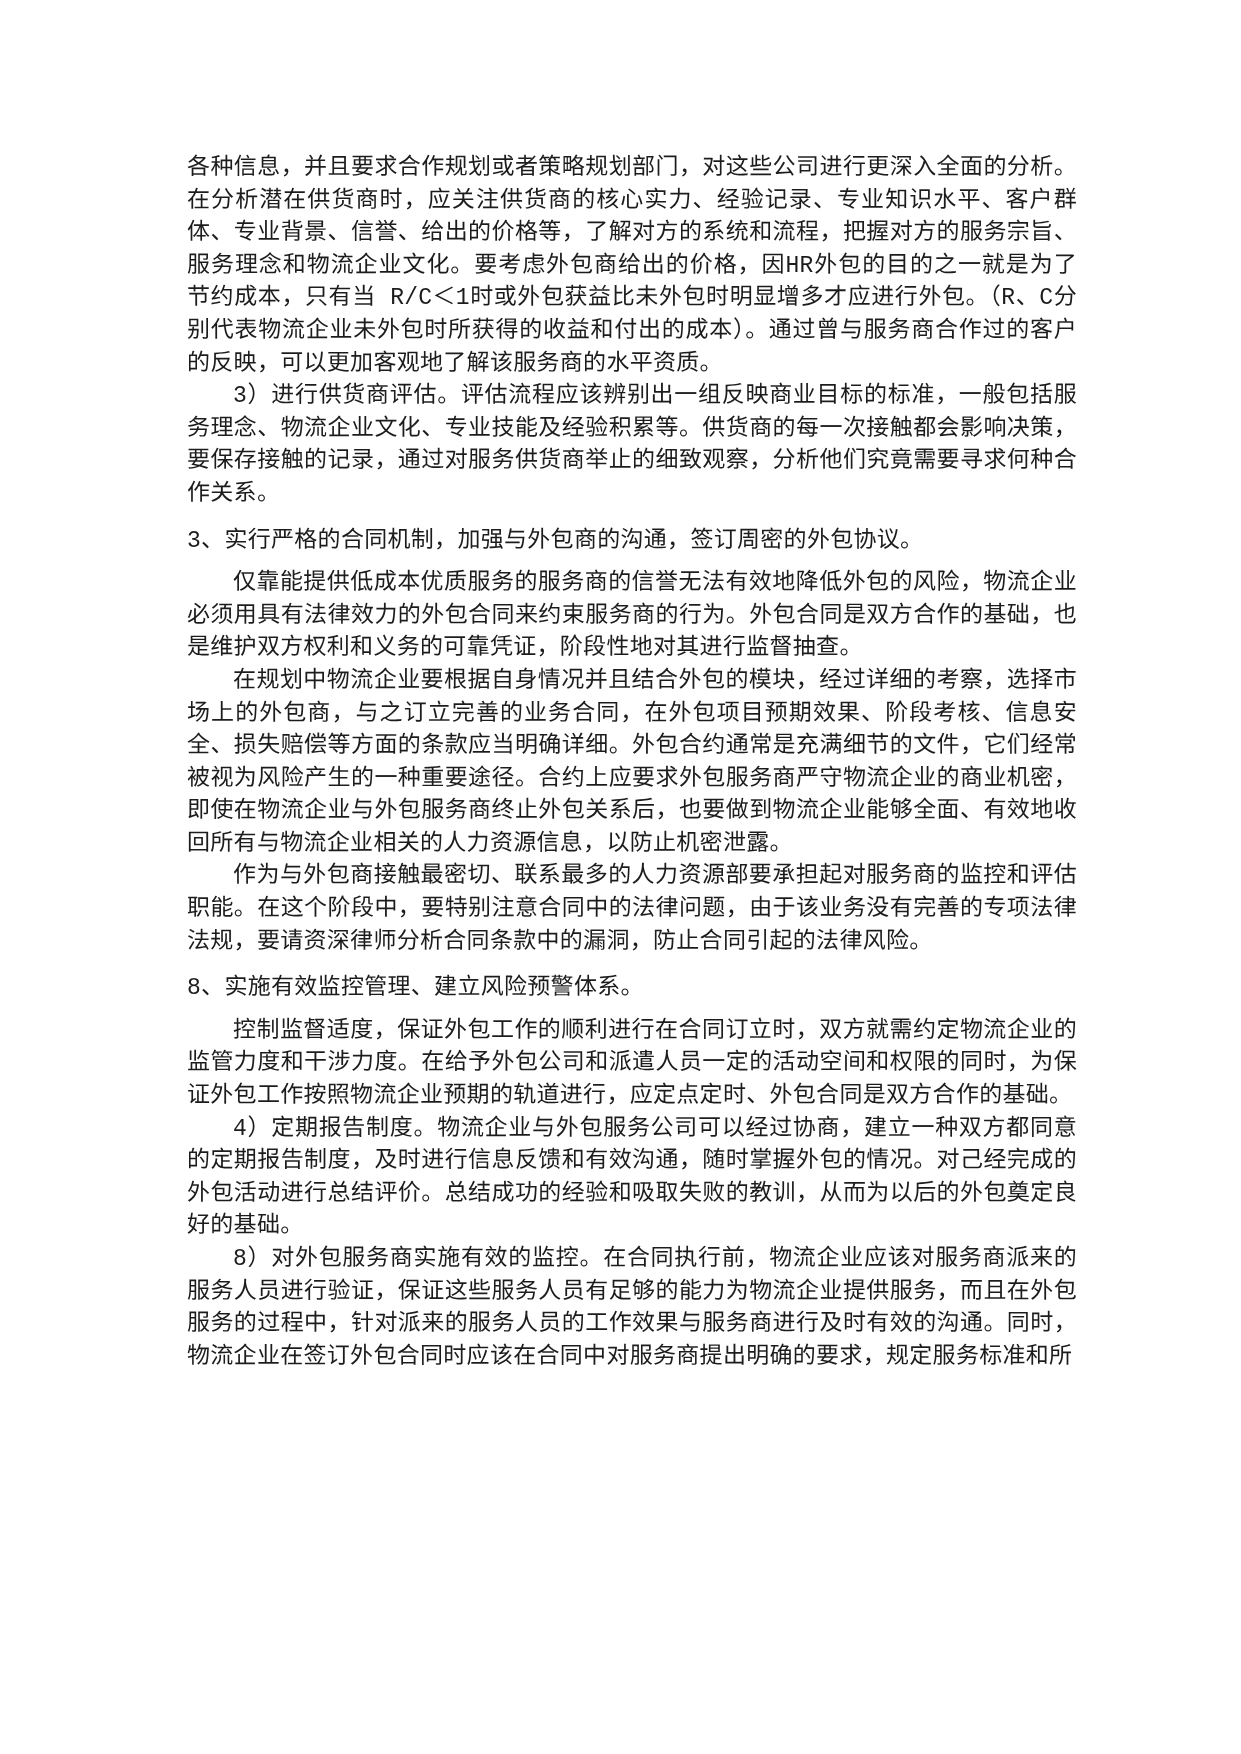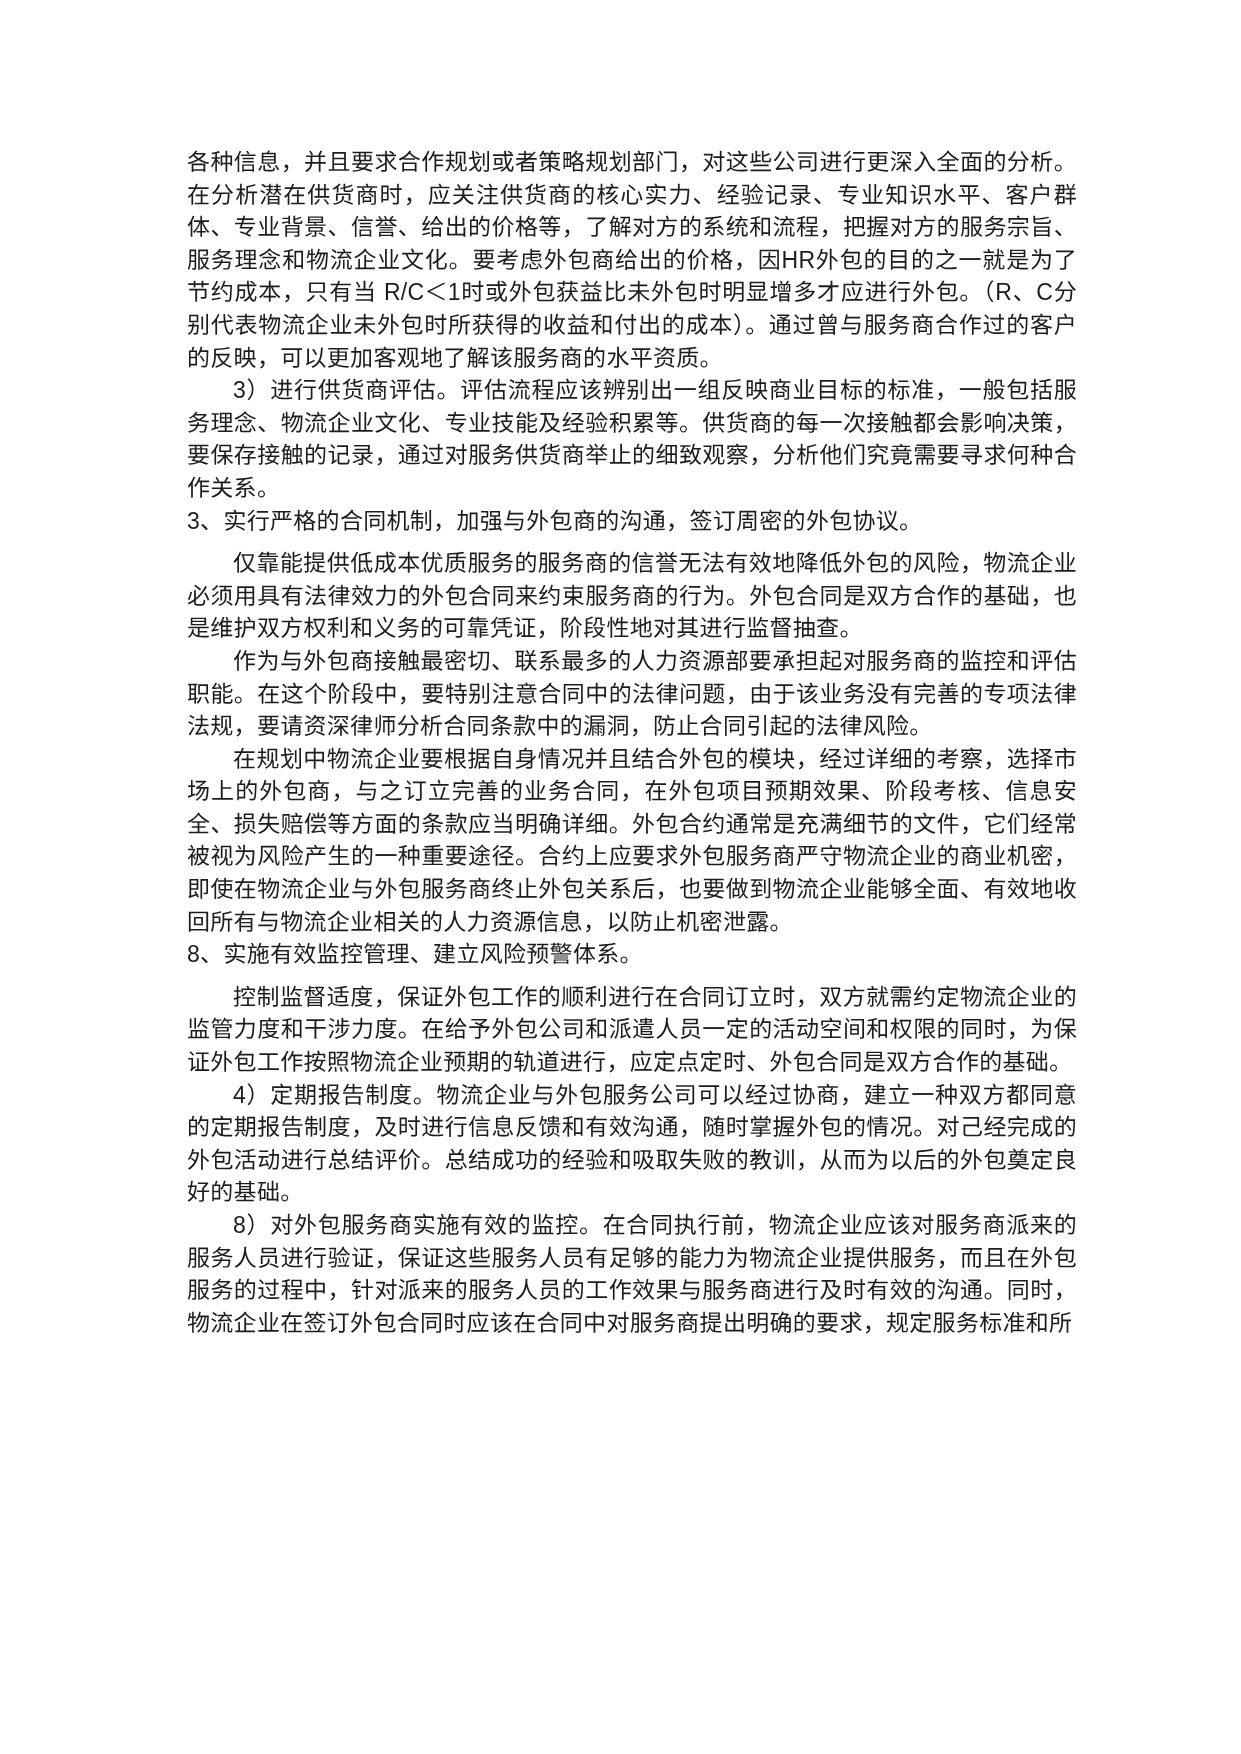--- a/index.html
+++ b/index.html
@@ -10,51 +10,51 @@
   .page {
     position: relative;
     width: 1241px;
     height: 1754px;
     background: #ffffff;
     overflow: hidden;
   }
   .doc-body {
     position: absolute;
     left: 187px;
-    top: 146px;
+    top: 152px;
     width: 890px;
-    font-family: Liberation Sans, sans-serif;
+    font-family: Liberation Mono, monospace;
     font-size: 23px;
     line-height: 32.6px;
     color: #1c1c1c;
     text-align: justify;
     letter-spacing: 0.3px;
   }
   .doc-body p {
     margin: 0;
     padding: 0;
   }
   .doc-body p.indent {
     text-indent: 2em;
   }
   .doc-body p.heading {
-    margin-top: 0;
+    margin-top: 14px;
     margin-bottom: 10px;
     text-indent: 0;
   }
 </style>
 </head>
 <body>
 
 <div class="page">
   <div class="doc-body" id="doc-body">
       <p class="">各种信息，并且要求合作规划或者策略规划部门，对这些公司进行更深入全面的分析。在分析潜在供货商时，应关注供货商的核心实力、经验记录、专业知识水平、客户群体、专业背景、信誉、给出的价格等，了解对方的系统和流程，把握对方的服务宗旨、服务理念和物流企业文化。要考虑外包商给出的价格，因HR外包的目的之一就是为了节约成本，只有当 R/C＜1时或外包获益比未外包时明显增多才应进行外包。（R、C分别代表物流企业未外包时所获得的收益和付出的成本）。通过曾与服务商合作过的客户的反映，可以更加客观地了解该服务商的水平资质。</p>
       <p class="indent">3）进行供货商评估。评估流程应该辨别出一组反映商业目标的标准，一般包括服务理念、物流企业文化、专业技能及经验积累等。供货商的每一次接触都会影响决策，要保存接触的记录，通过对服务供货商举止的细致观察，分析他们究竟需要寻求何种合作关系。</p>
       <p class="heading">3、实行严格的合同机制，加强与外包商的沟通，签订周密的外包协议。</p>
       <p class="indent">仅靠能提供低成本优质服务的服务商的信誉无法有效地降低外包的风险，物流企业必须用具有法律效力的外包合同来约束服务商的行为。外包合同是双方合作的基础，也是维护双方权利和义务的可靠凭证，阶段性地对其进行监督抽查。</p>
+      <p class="indent">在规划中物流企业要根据自身情况并且结合外包的模块，经过详细的考察，选择市场上的外包商，与之订立完善的业务合同，在外包项目预期效果、阶段考核、信息安全、损失赔偿等方面的条款应当明确详细。外包合约通常是充满细节的文件，它们经常被视为风险产生的一种重要途径。合约上应要求外包服务商严守物流企业的商业机密，即使在物流企业与外包服务商终止外包关系后，也要做到物流企业能够全面、有效地收回所有与物流企业相关的人力资源信息，以防止机密泄露。</p>
       <p class="indent">作为与外包商接触最密切、联系最多的人力资源部要承担起对服务商的监控和评估职能。在这个阶段中，要特别注意合同中的法律问题，由于该业务没有完善的专项法律法规，要请资深律师分析合同条款中的漏洞，防止合同引起的法律风险。</p>
-      <p class="indent">在规划中物流企业要根据自身情况并且结合外包的模块，经过详细的考察，选择市场上的外包商，与之订立完善的业务合同，在外包项目预期效果、阶段考核、信息安全、损失赔偿等方面的条款应当明确详细。外包合约通常是充满细节的文件，它们经常被视为风险产生的一种重要途径。合约上应要求外包服务商严守物流企业的商业机密，即使在物流企业与外包服务商终止外包关系后，也要做到物流企业能够全面、有效地收回所有与物流企业相关的人力资源信息，以防止机密泄露。</p>
       <p class="heading">8、实施有效监控管理、建立风险预警体系。</p>
       <p class="indent">控制监督适度，保证外包工作的顺利进行在合同订立时，双方就需约定物流企业的监管力度和干涉力度。在给予外包公司和派遣人员一定的活动空间和权限的同时，为保证外包工作按照物流企业预期的轨道进行，应定点定时、外包合同是双方合作的基础。</p>
       <p class="indent">4）定期报告制度。物流企业与外包服务公司可以经过协商，建立一种双方都同意的定期报告制度，及时进行信息反馈和有效沟通，随时掌握外包的情况。对己经完成的外包活动进行总结评价。总结成功的经验和吸取失败的教训，从而为以后的外包奠定良好的基础。</p>
       <p class="indent">8）对外包服务商实施有效的监控。在合同执行前，物流企业应该对服务商派来的服务人员进行验证，保证这些服务人员有足够的能力为物流企业提供服务，而且在外包服务的过程中，针对派来的服务人员的工作效果与服务商进行及时有效的沟通。同时，物流企业在签订外包合同时应该在合同中对服务商提出明确的要求，规定服务标准和所</p>
     </div>
 </div>
 
 </body></html>

